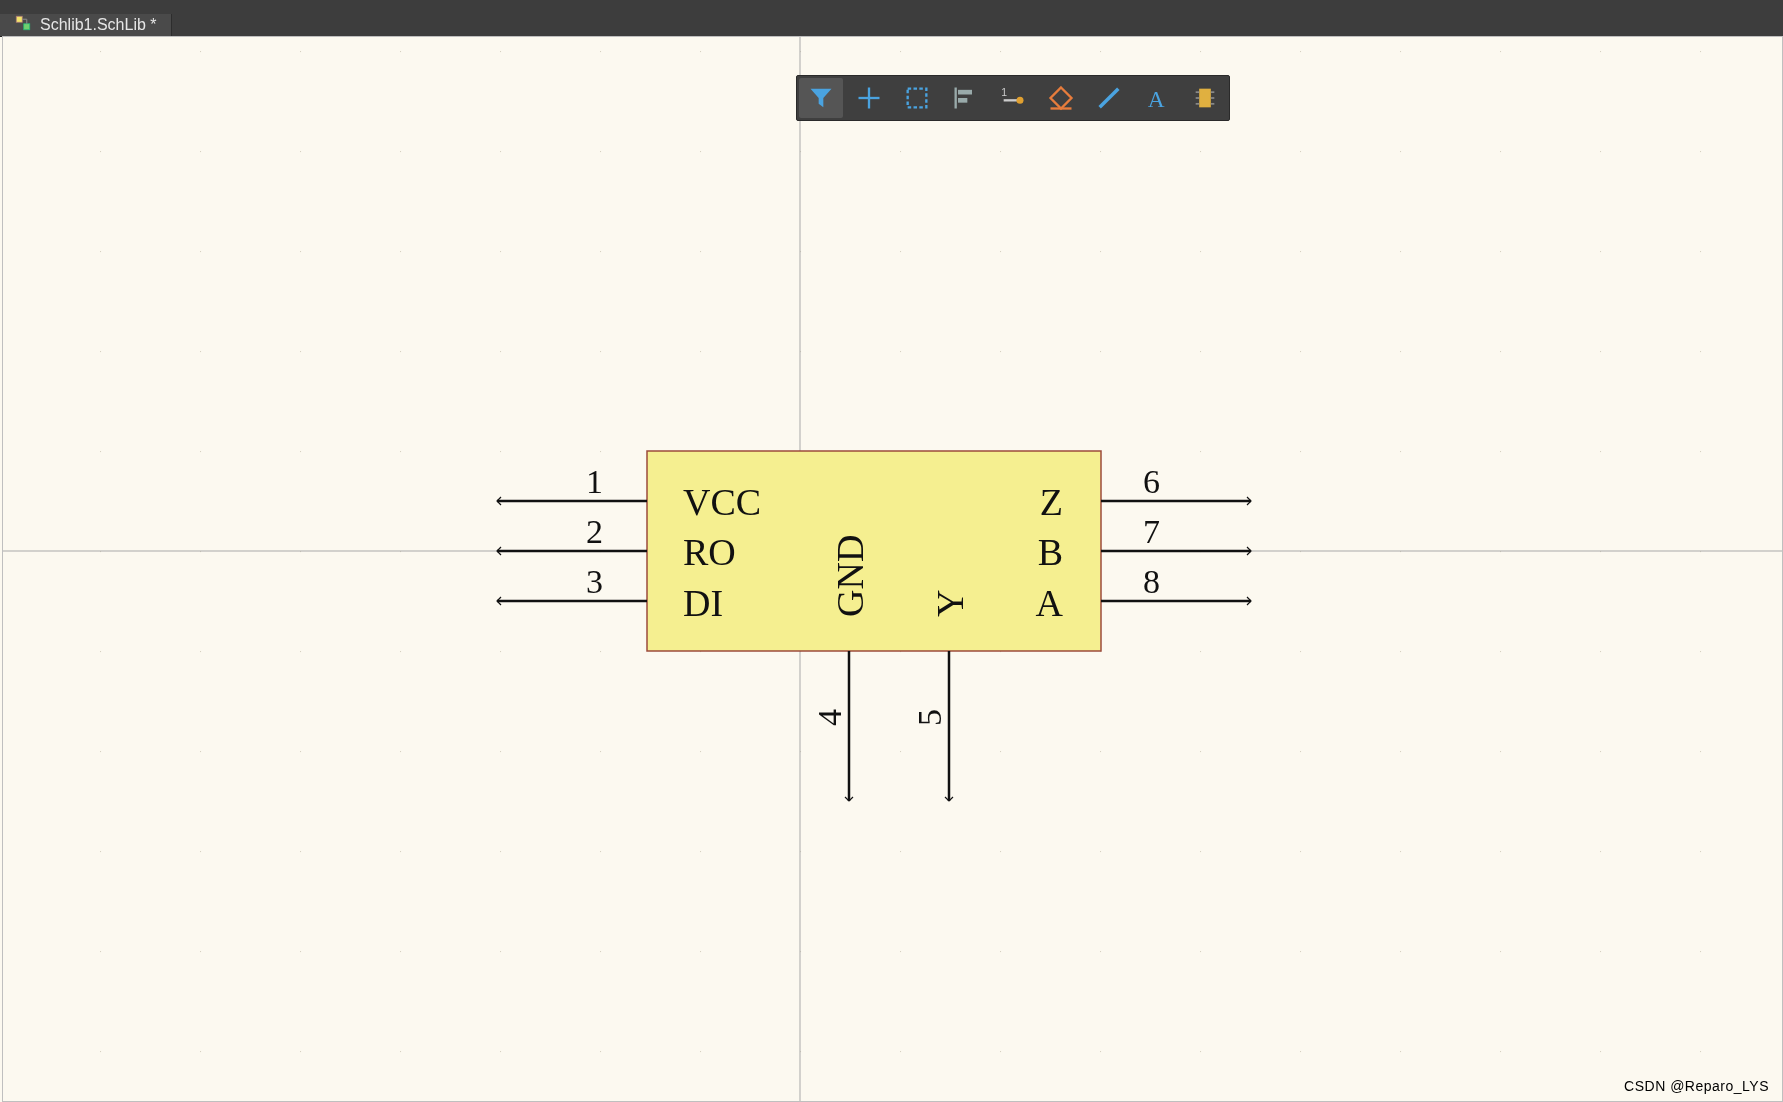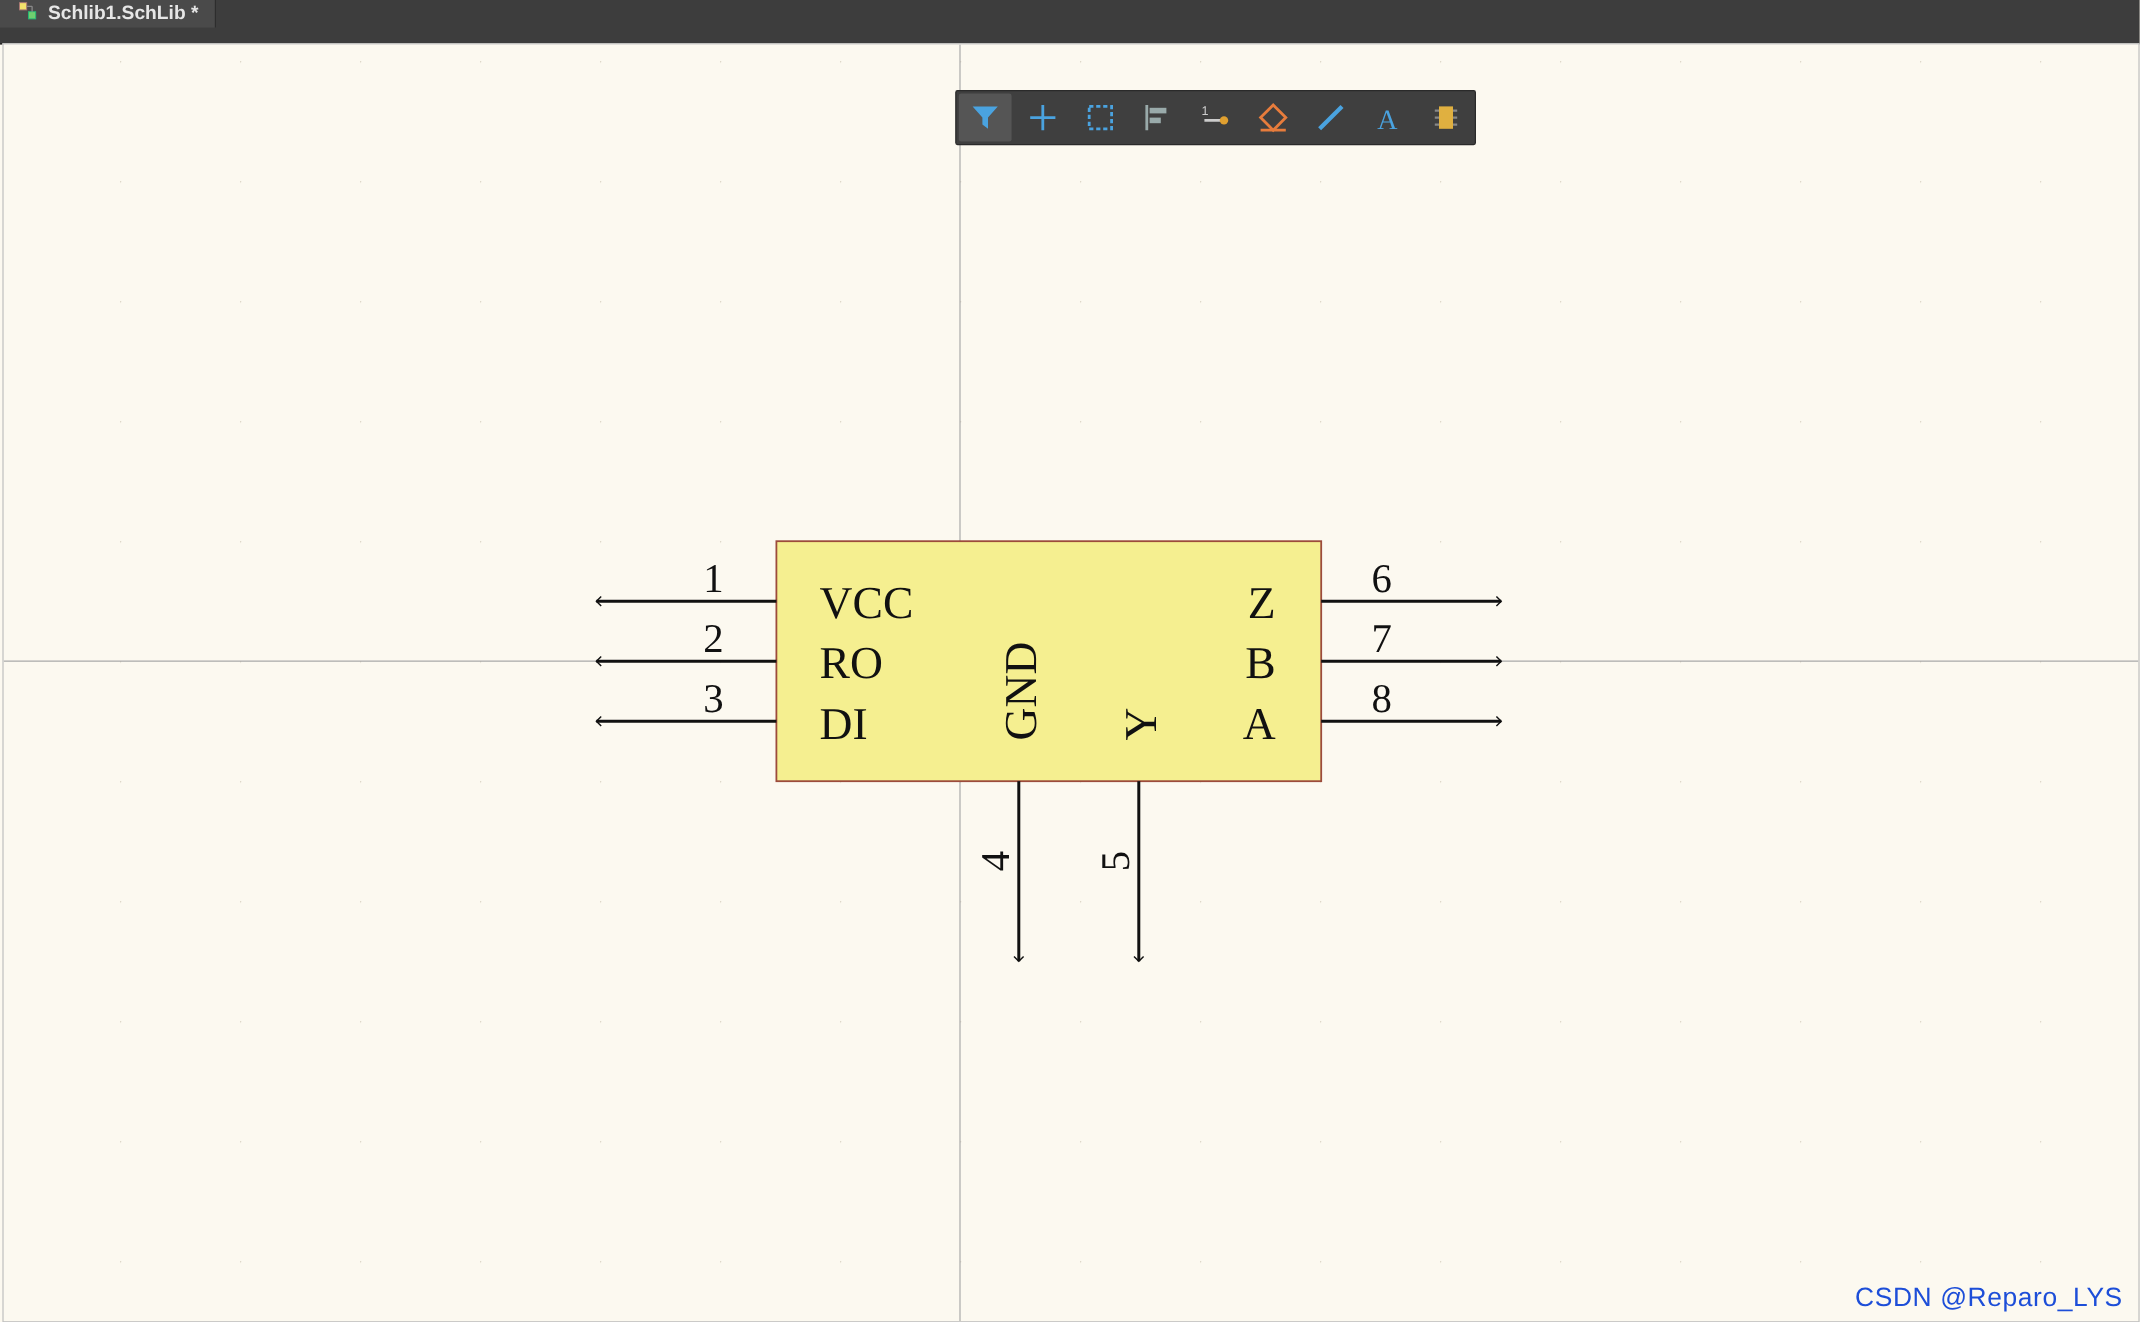--- a/index.html
+++ b/index.html
@@ -12,23 +12,22 @@
     background: #fcf9f0;
   }
 
   
   .tabbar {
     position: absolute;
     left: 0; top: 0; right: 0;
     height: 36px;
     background: #3d3d3d;
     display: flex;
-    align-items: flex-start;
+    align-items: flex-end;
     border-bottom: 1px solid #222;
-    font-weight: bold;
   }
   .tab {
     display: flex;
     align-items: center;
     gap: 8px;
     padding: 0 14px;
     background: #4a4a4a;
     color: #e6e6e6;
     font-size: 16px;
     border-right: 1px solid #2d2d2d;
@@ -75,22 +74,22 @@
     top: 38px;
     left: 1348px;
     width: 168px;
   }
 
   
   .watermark {
     position: absolute;
     right: 14px;
     bottom: 8px;
-    color: #1d4ed8;
-    font-size: 22px;
+    color: #000000;
+    font-size: 14px;
     font-family: Arial, sans-serif;
     letter-spacing: 0.5px;
     text-align: center;
   }
 
   
   .schematic-svg {
     position: absolute;
     left: 0; top: 0;
     width: 100%; height: 100%;

